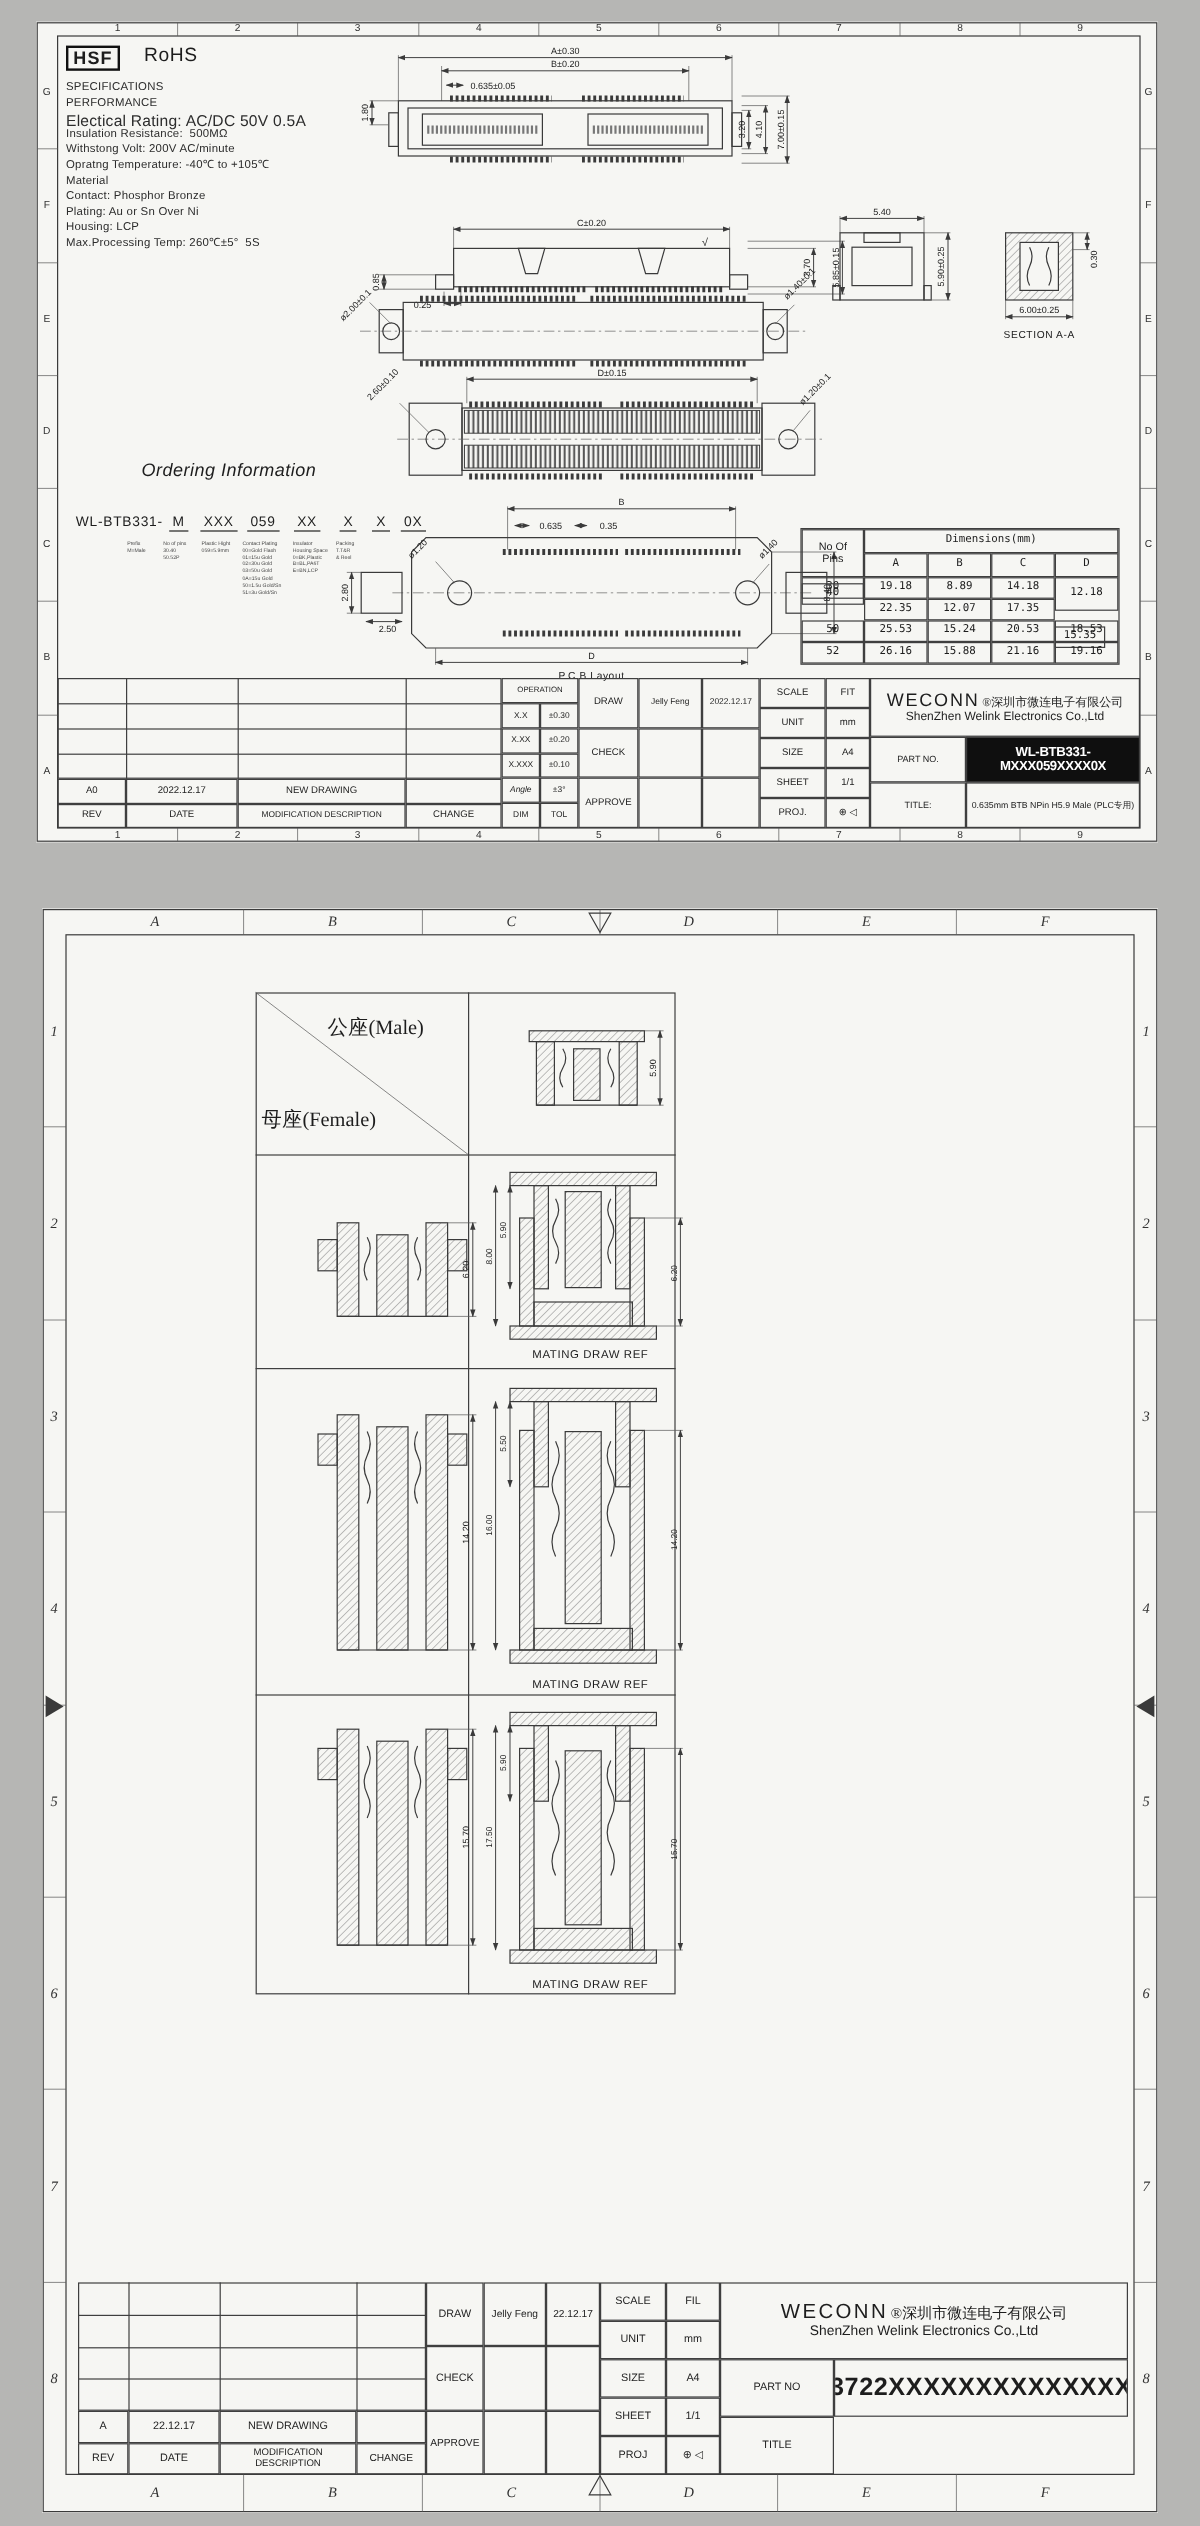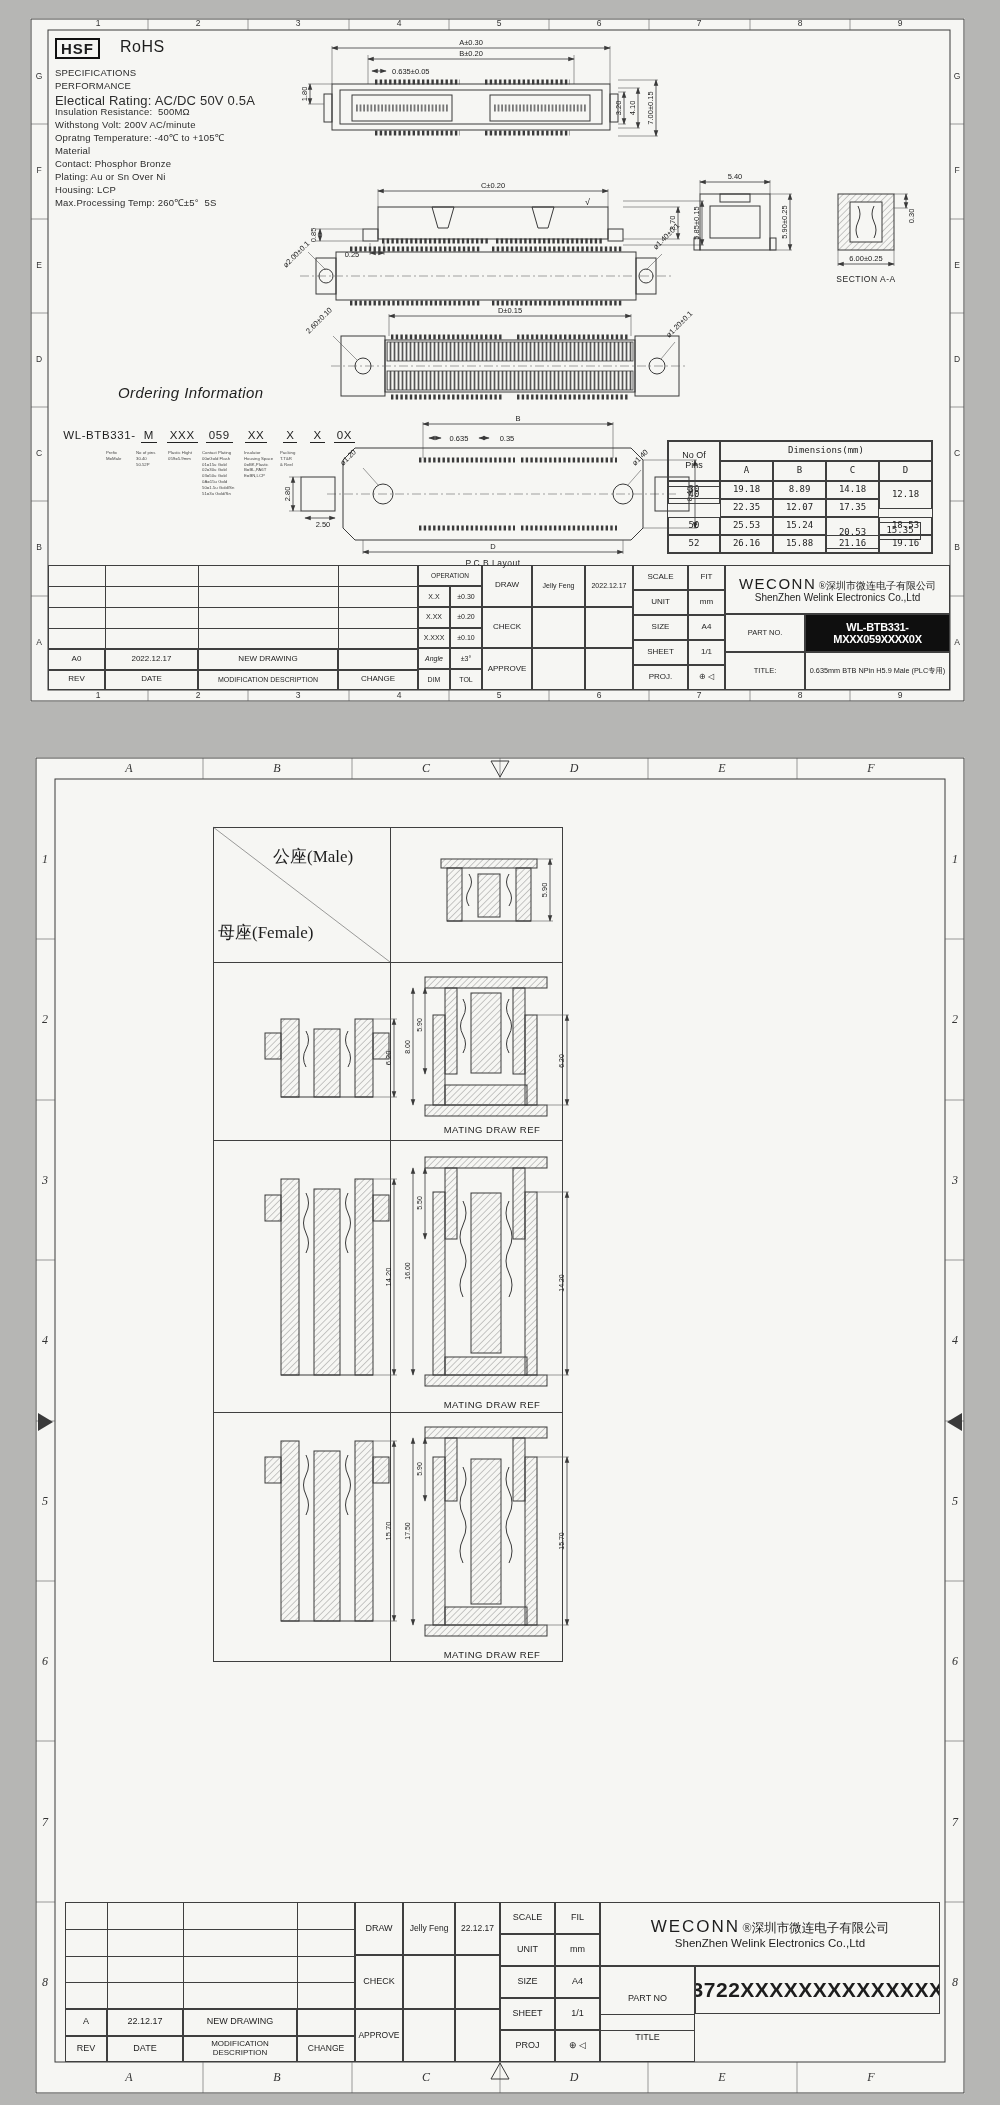--- a/index.html
+++ b/index.html
@@ -354,21 +354,21 @@
   <div class="c" style="left:796px;top:463px;width:53px;height:18px;font-family:'DejaVu Sans Mono',monospace;font-size:9px">14.18</div>
   <div class="c" style="left:849px;top:463px;width:53px;height:28px;font-family:'DejaVu Sans Mono',monospace;font-size:9px">12.18</div>
   <div class="c" style="left:638px;top:468px;width:52px;height:18px;font-family:'DejaVu Sans Mono',monospace;font-size:9px">40</div>
   <div class="c" style="left:690px;top:481px;width:53px;height:18px;font-family:'DejaVu Sans Mono',monospace;font-size:9px">22.35</div>
   <div class="c" style="left:743px;top:481px;width:53px;height:18px;font-family:'DejaVu Sans Mono',monospace;font-size:9px">12.07</div>
   <div class="c" style="left:796px;top:481px;width:53px;height:18px;font-family:'DejaVu Sans Mono',monospace;font-size:9px">17.35</div>
   <div class="c" style="left:849px;top:504px;width:42px;height:18px;font-family:'DejaVu Sans Mono',monospace;font-size:9px">15.35</div>
   <div class="c" style="left:638px;top:499px;width:52px;height:18px;font-family:'DejaVu Sans Mono',monospace;font-size:9px">50</div>
   <div class="c" style="left:690px;top:499px;width:53px;height:18px;font-family:'DejaVu Sans Mono',monospace;font-size:9px">25.53</div>
   <div class="c" style="left:743px;top:499px;width:53px;height:18px;font-family:'DejaVu Sans Mono',monospace;font-size:9px">15.24</div>
-  <div class="c" style="left:796px;top:499px;width:53px;height:32px;font-family:'DejaVu Sans Mono',monospace;font-size:9px">20.53</div>
+  <div class="c" style="left:796px;top:499px;width:53px;height:18px;font-family:'DejaVu Sans Mono',monospace;font-size:9px">20.53</div>
   <div class="c" style="left:849px;top:499px;width:53px;height:18px;font-family:'DejaVu Sans Mono',monospace;font-size:9px">18.53</div>
   <div class="c" style="left:638px;top:517px;width:52px;height:18px;font-family:'DejaVu Sans Mono',monospace;font-size:9px">52</div>
   <div class="c" style="left:690px;top:517px;width:53px;height:18px;font-family:'DejaVu Sans Mono',monospace;font-size:9px">26.16</div>
   <div class="c" style="left:743px;top:517px;width:53px;height:18px;font-family:'DejaVu Sans Mono',monospace;font-size:9px">15.88</div>
   <div class="c" style="left:796px;top:517px;width:53px;height:18px;font-family:'DejaVu Sans Mono',monospace;font-size:9px">21.16</div>
   <div class="c" style="left:849px;top:517px;width:53px;height:18px;font-family:'DejaVu Sans Mono',monospace;font-size:9px">19.16</div>
   <div class="box" style="left:637px;top:422px;width:266px;height:114px;pointer-events:none"></div>
 
   <div class="box" style="left:18px;top:547px;width:370px;height:84px;border-width:1px"></div>
   <div class="vl" style="left:75px;top:547px;height:84px"></div>
@@ -662,16 +662,16 @@
   <div class="c" style="left:520px;top:1209px;width:45px;height:32px;font-size:9px">A4</div>
   <div class="c" style="left:465px;top:1241px;width:55px;height:32px;font-size:9px">SHEET</div>
   <div class="c" style="left:520px;top:1241px;width:45px;height:32px;font-size:9px">1/1</div>
   <div class="c" style="left:465px;top:1273px;width:55px;height:32px;font-size:9px">PROJ</div>
   <div class="c" style="left:520px;top:1273px;width:45px;height:32px;font-size:9px">⊕ ◁</div>
 
   <div class="c" style="left:565px;top:1145px;width:340px;height:64px;flex-direction:column">
     <div><span style="font-size:17px;letter-spacing:2px">WECONN</span> <span style="font-size:12.5px;font-family:'Liberation Serif',serif">®深圳市微连电子有限公司</span></div>
     <div style="font-size:11.5px">ShenZhen Welink Electronics Co.,Ltd</div>
   </div>
-  <div class="c" style="left:565px;top:1209px;width:95px;height:65px;font-size:9px">PART NO</div>
+  <div class="c" style="left:565px;top:1209px;width:95px;height:48px;font-size:9px">PART NO</div>
   <div class="c" style="left:660px;top:1209px;width:245px;height:48px;font-size:21px;font-weight:bold;letter-spacing:.5px">3722XXXXXXXXXXXXXX</div>
   <div class="c" style="left:565px;top:1257px;width:95px;height:48px;font-size:9px">TITLE</div>
 </div>
 
 </body></html>

